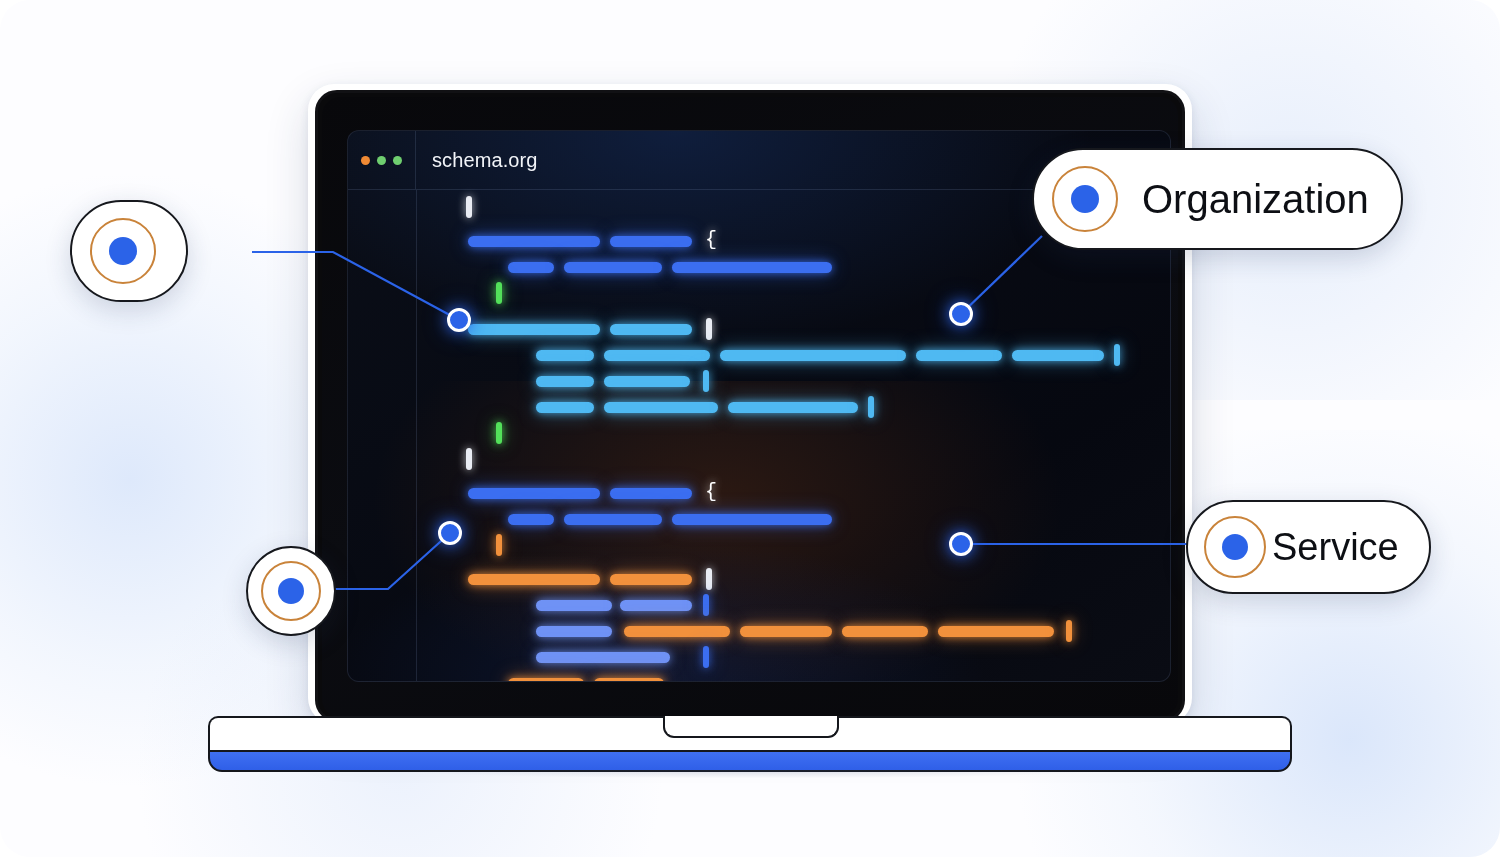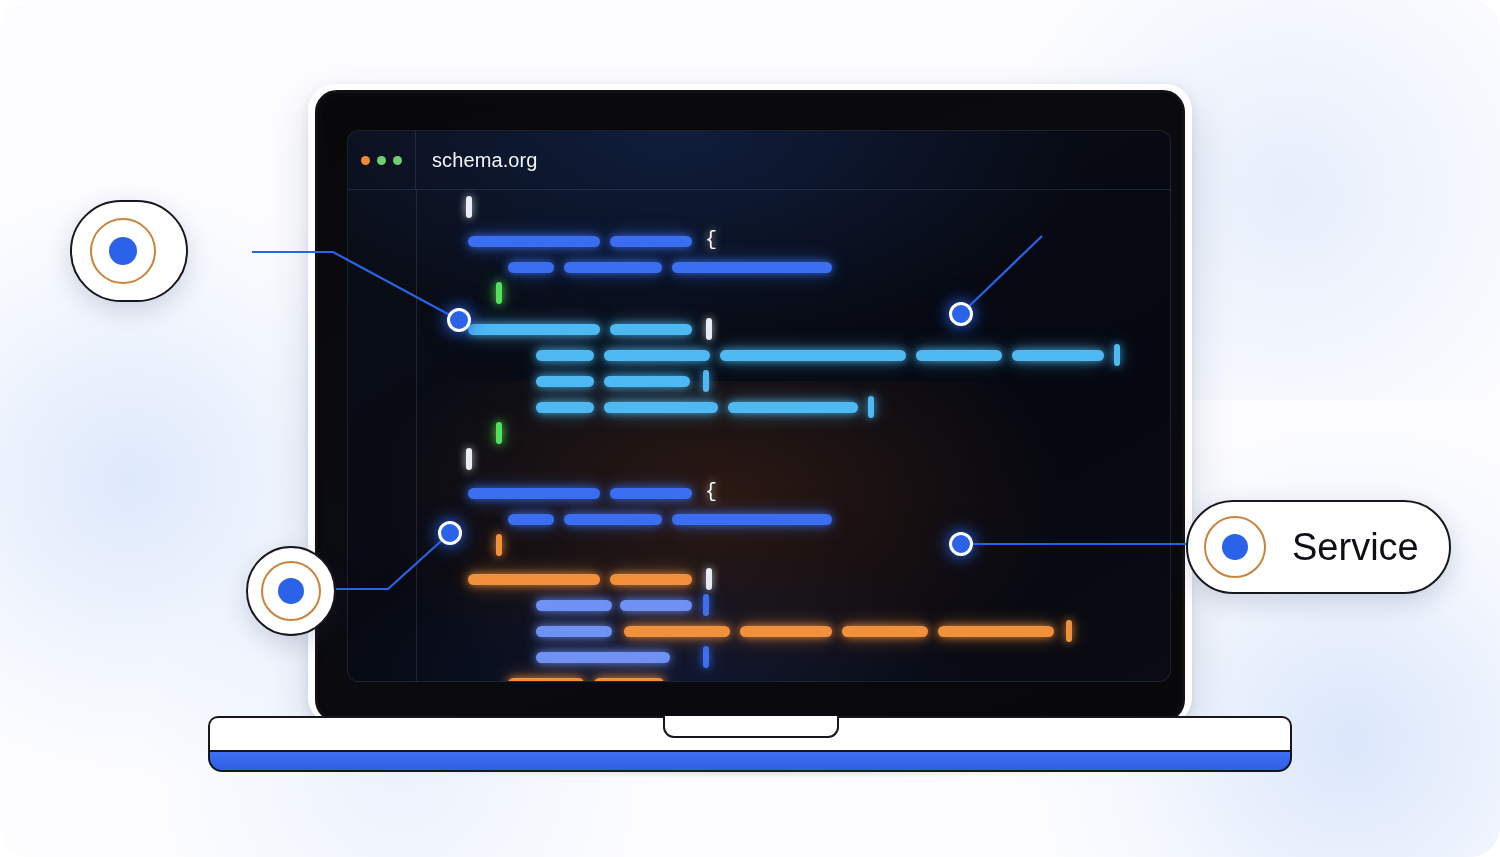--- a/index.html
+++ b/index.html
@@ -112,21 +112,21 @@
   .pill-webpage .pill-label{font-size:40px;margin-left:24px;}
 
   .pill-org{left:1032px;top:148px;height:98px;padding:0 32px 0 18px;}
   .pill-org .pill-ring{width:62px;height:62px;}
   .pill-org .pill-dot{width:28px;height:28px;}
   .pill-org .pill-label{font-size:40px;margin-left:24px;}
 
   .pill-service{left:1186px;top:500px;height:90px;padding:0 30px 0 16px;}
   .pill-service .pill-ring{width:58px;height:58px;}
   .pill-service .pill-dot{width:26px;height:26px;}
-  .pill-service .pill-label{font-size:38px;margin-left:26px;}
+  .pill-service .pill-label{font-size:38px;margin-left:6px;}
 
   .pill-plain{left:246px;top:546px;width:86px;height:86px;padding:0;
     justify-content:center;border-radius:50%;}
   .pill-plain .pill-ring{width:56px;height:56px;}
   .pill-plain .pill-dot{width:26px;height:26px;}
 </style>
 </head>
 <body>
 
 <div class="stage">
@@ -229,20 +229,26 @@
       <div class="smark" style="left: 438px; top: 521px;"></div>
       <div class="smark" style="left: 949px; top: 532px;"></div>
     </div>
 
   <div class="pill pill-webpage">
     <span class="pill-ring">
       <span class="pill-dot"></span>
     </span>
   </div>
 
+  <div class="pill pill-org">
+    <span class="pill-ring">
+      <span class="pill-dot"></span>
+    </span>
+    <span class="pill-label">Organization</span>
+  </div>
 
   <div class="pill pill-service">
     <span class="pill-ring">
       <span class="pill-dot"></span>
     </span>
     <span class="pill-label">Service</span>
   </div>
 
   <div class="pill pill-plain">
     <span class="pill-ring">

